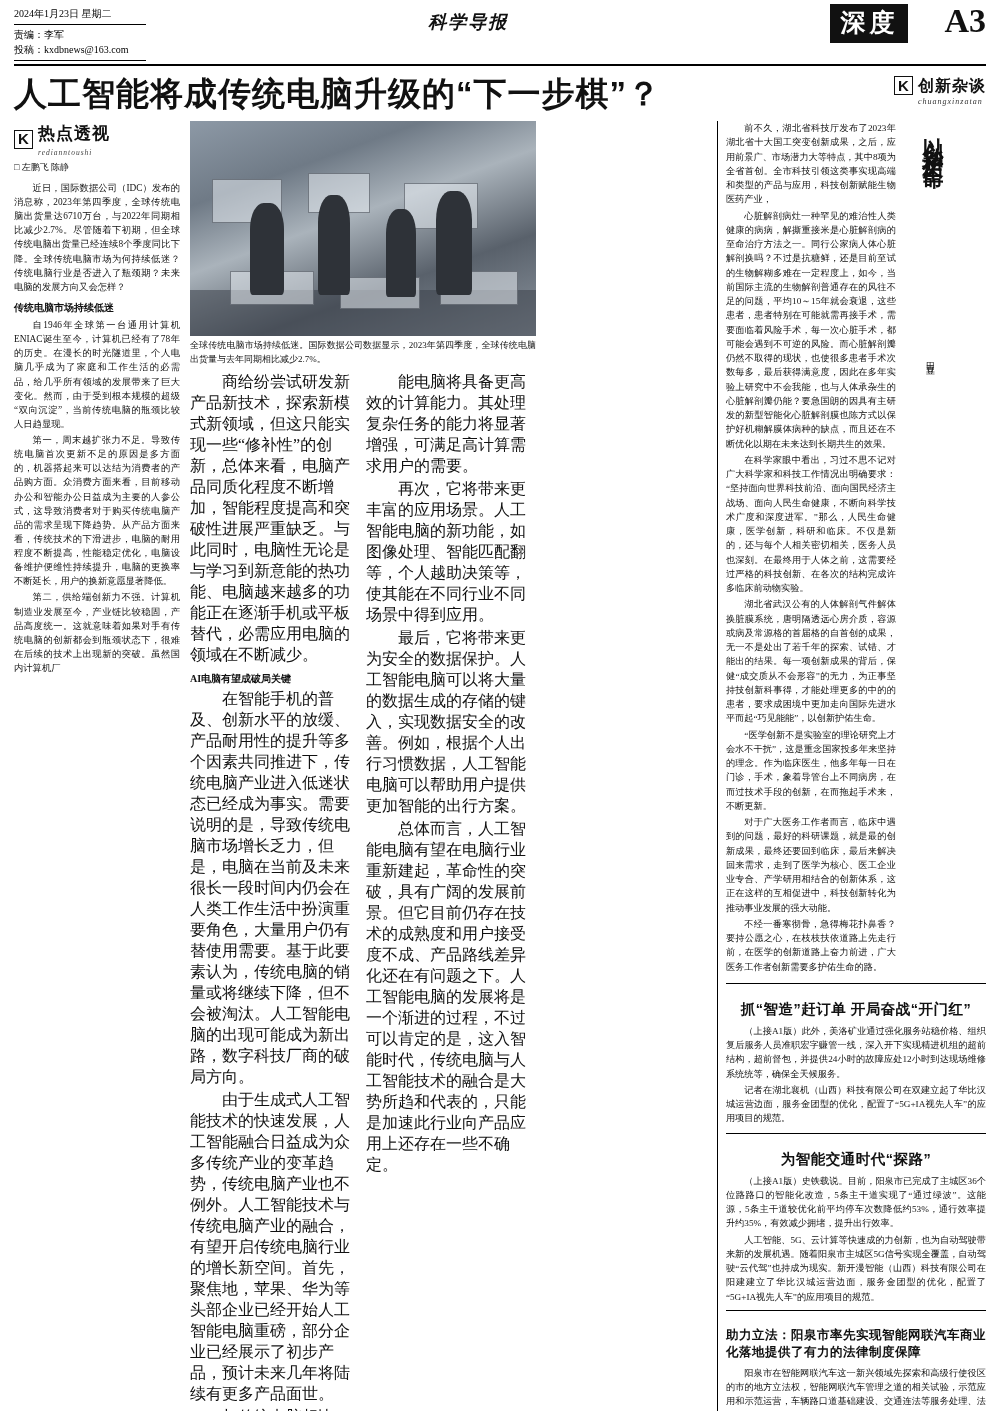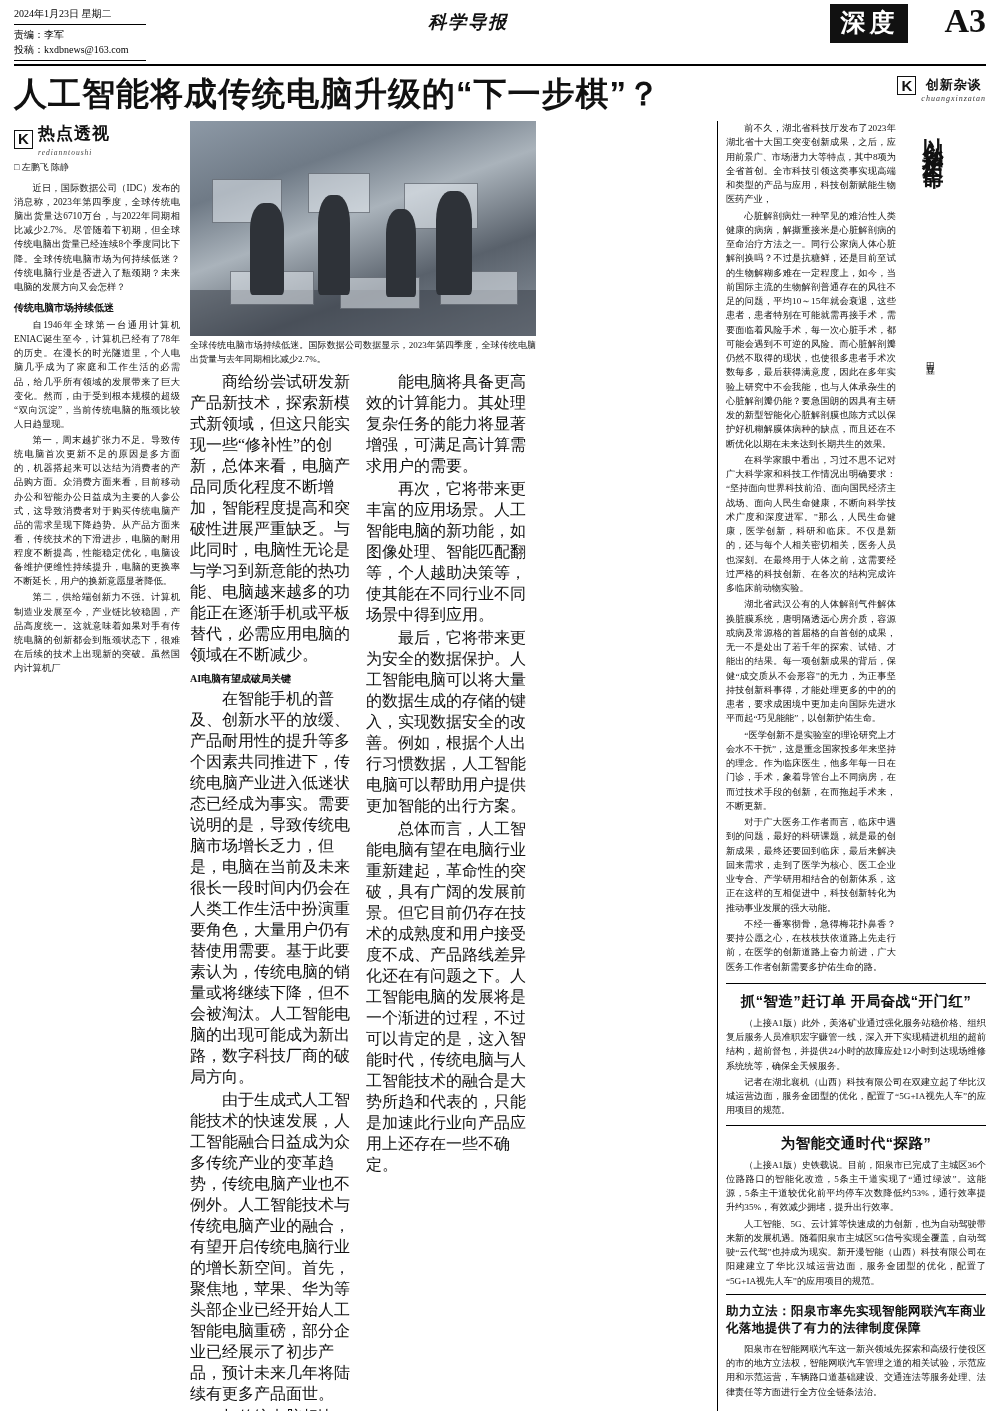--- a/index.html
+++ b/index.html
@@ -33,33 +33,33 @@
   .shendu-box {
     background: #111; color: #fff; font-size: 25px; font-weight: bold;
     padding: 2px 10px 4px 10px; letter-spacing: 4px;
     font-family: "Liberation Serif", serif;
   }
   .pagenum { font-size: 34px; font-weight: bold; font-family: "Liberation Serif", serif; line-height: 1; margin-left: 36px; }
 
   .topline { border-top: 2px solid #000; margin: 2px 14px 0 14px; }
 
   
-  .headline-row { padding: 6px 14px 0 14px; display: flex; justify-content: space-between; align-items: flex-start; text-align: center; }
+  .headline-row { padding: 6px 14px 0 14px; display: flex; justify-content: space-between; align-items: flex-start; }
   .headline {
     font-size: 33px; font-weight: bold; letter-spacing: 1px;
     font-family: "Liberation Sans", sans-serif;
     white-space: nowrap;
   }
   .kicker-box { display: flex; align-items: flex-start; gap: 5px; margin-top: 4px; }
   .kbadge {
     border: 1.5px solid #111; font-weight: bold; font-size: 15px;
     width: 19px; height: 19px; display: flex; align-items: center; justify-content: center;
     font-family: "Liberation Sans", sans-serif;
   }
-  .kicker-title { font-size: 13px; font-weight: bold; letter-spacing: 1px; }
+  .kicker-title { font-size: 16px; font-weight: bold; letter-spacing: 1px; }
   .kicker-sub { font-size: 8px; font-style: italic; letter-spacing: 1px; color: #333; }
 
   
   .content { display: flex; padding: 4px 14px 0 14px; gap: 8px; }
   .zone-left { width: 700px; }
   .divider-v { width: 0; border-left: 1px solid #000; }
   .zone-right { width: 262px; }
 
   
   .art1 { display: flex; gap: 10px; }
@@ -88,21 +88,21 @@
   .art1-body { display: flex; gap: 10px; margin-top: 6px; }
   .rz-top { display: flex; gap: 17px; }
   .vert-title {
     writing-mode: vertical-rl; text-orientation: upright;
     font-size: 21px; font-weight: bold; letter-spacing: 5px;
     height: 230px; margin-left: 6px;
   }
   .rz-col { font-size: 9.2px; line-height: 1.55; text-align: justify; }
   .vert-sig { writing-mode: vertical-rl; text-orientation: upright; font-size: 9px; letter-spacing: 2px; margin-top: 4px; }
   .rh {
-    font-size: 14.5px; font-weight: bold; margin: 8px 0 5px 0; letter-spacing: .5px;
+    font-size: 14.5px; font-weight: bold; margin: 16px 0 5px 0; letter-spacing: .5px;
     font-family: "Liberation Sans", sans-serif; text-align: center;
   }
   .rh-left { text-align: left; }
   .hr-thin { border-top: 1px solid #000; margin: 6px 0; }
   .hr-med { border-top: 1.5px solid #000; margin: 7px 0; }
 </style>
 </head>
 <body>
 
 <div class="page">

